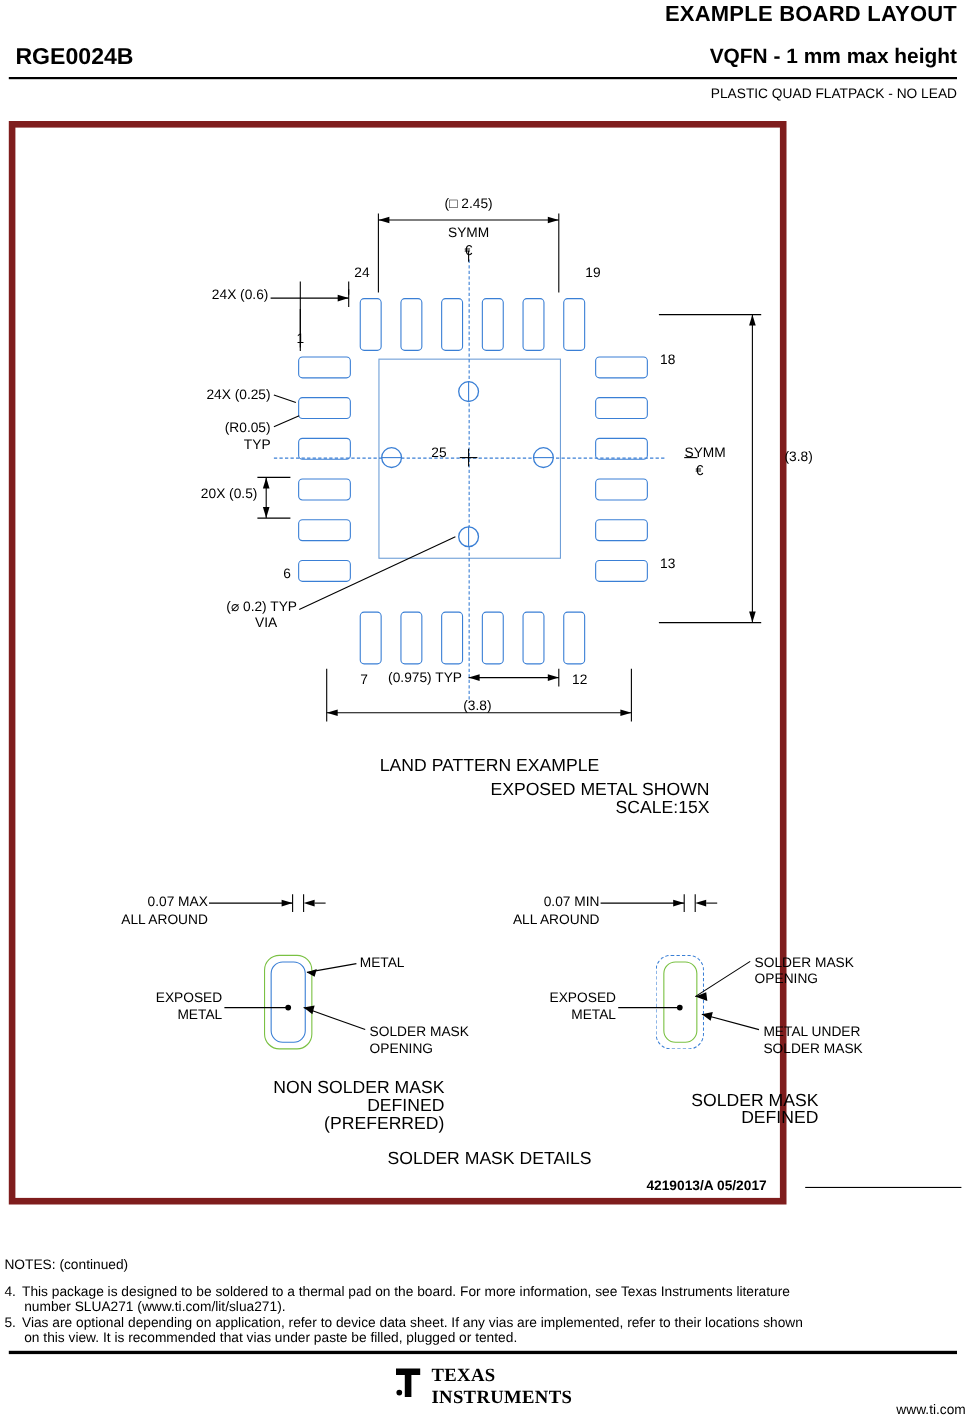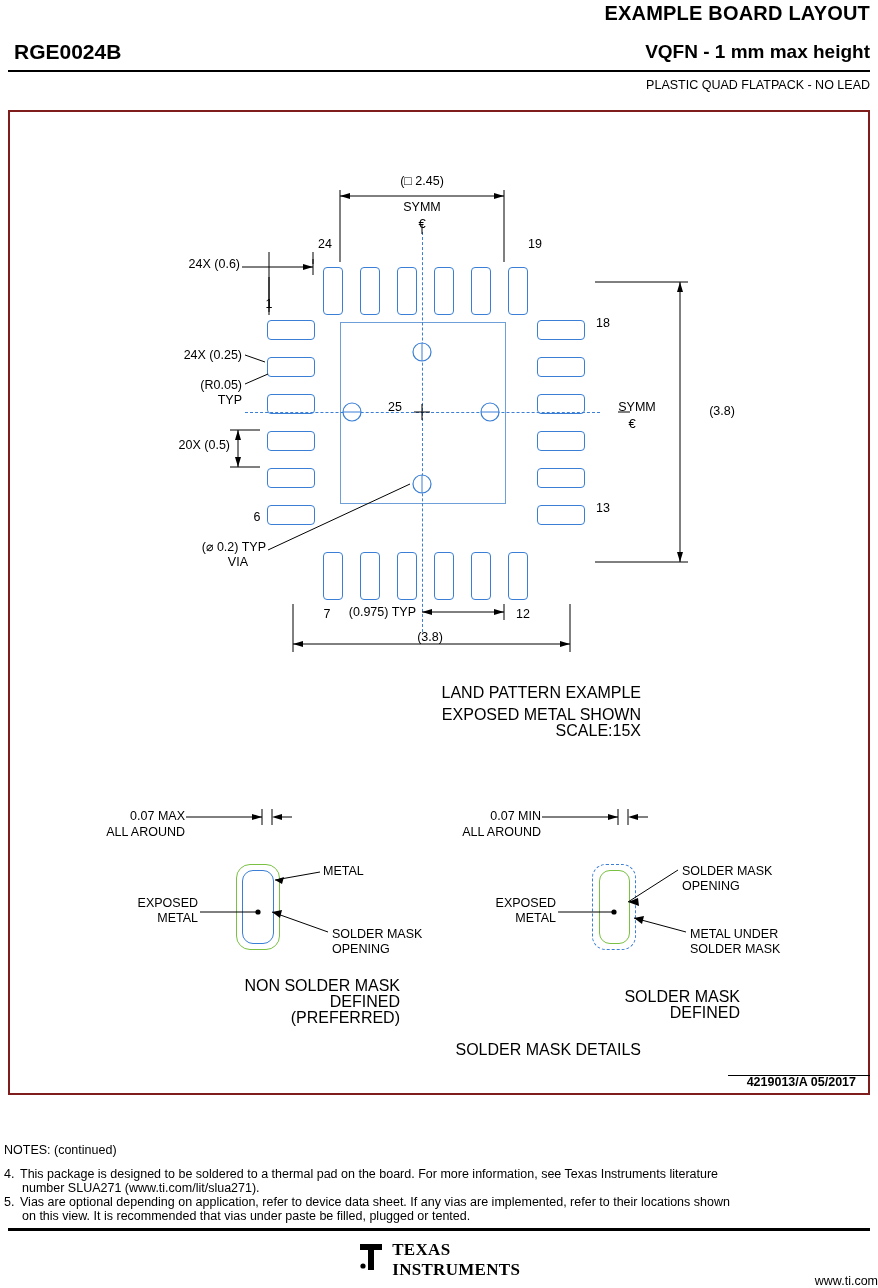--- a/index.html
+++ b/index.html
@@ -3,29 +3,29 @@
 <meta charset="utf-8">
 <style>
   html,body{margin:0;padding:0;background:#fff;}
   body{width:878px;height:1288px;position:relative;font-family:"Liberation Sans",sans-serif;color:#000;overflow:hidden;}
   .hdr{position:absolute;left:0;top:0;width:878px;}
   .hdr-title{position:absolute;right:8px;top:2px;font-size:20px;font-weight:bold;letter-spacing:.2px;}
   .hdr-part{position:absolute;left:14px;top:40px;font-size:21px;font-weight:bold;}
   .hdr-pkg{position:absolute;right:8px;top:41px;font-size:19px;font-weight:bold;}
   .rule{position:absolute;background:#000;}
   .hdr-sub{position:absolute;right:8px;top:78px;font-size:12.5px;}
-  .frame{position:absolute;left:8px;top:110px;width:862px;height:985px;border:2px solid #7f1d1d;box-sizing:border-box;}
+  .frame{position:absolute;left:8px;top:110px;width:707px;height:985px;border:6px solid #7f1d1d;box-sizing:border-box;}
   .t{position:absolute;font-size:12.5px;white-space:pre;line-height:1.18;}
   .tc{position:absolute;font-size:12.5px;white-space:pre;text-align:center;line-height:1.18;}
   .tr{position:absolute;font-size:12.5px;white-space:pre;text-align:right;line-height:1.18;}
   .pad{position:absolute;border:1.4px solid #3a7fd5;border-radius:4px;background:#fff;}
   .thermal{position:absolute;border:1.4px solid #6f9fd8;background:#fff;}
   .cl{position:absolute;border-left:1px dashed #3a7fd5;}
   .clh{position:absolute;border-top:1px dashed #3a7fd5;}
-  .label-big{position:absolute;font-size:16px;text-align:right;}
+  .label-big{position:absolute;font-size:16px;text-align:center;}
   .label-mid{position:absolute;font-size:16px;text-align:right;}
   .footer-id{position:absolute;right:12px;bottom:4px;font-size:12.5px;font-weight:bold;}
   .notes{position:absolute;left:4px;top:1100px;width:870px;font-size:12.5px;margin-top:43px;}
   .notes .nt{margin:0 0 0 0;}
   .notes .nrow{margin-top:10px;}
   .notes .ind{padding-left:14px;}
   .botrule{position:absolute;left:8px;top:1228px;width:862px;height:3px;background:#000;}
   .ti{position:absolute;left:0;top:1240px;width:878px;text-align:center;}
   .ti-name{display:inline-block;text-align:left;font-family:"Liberation Serif",serif;}
   .ti-t1{font-size:17px;font-weight:bold;letter-spacing:.3px;}

